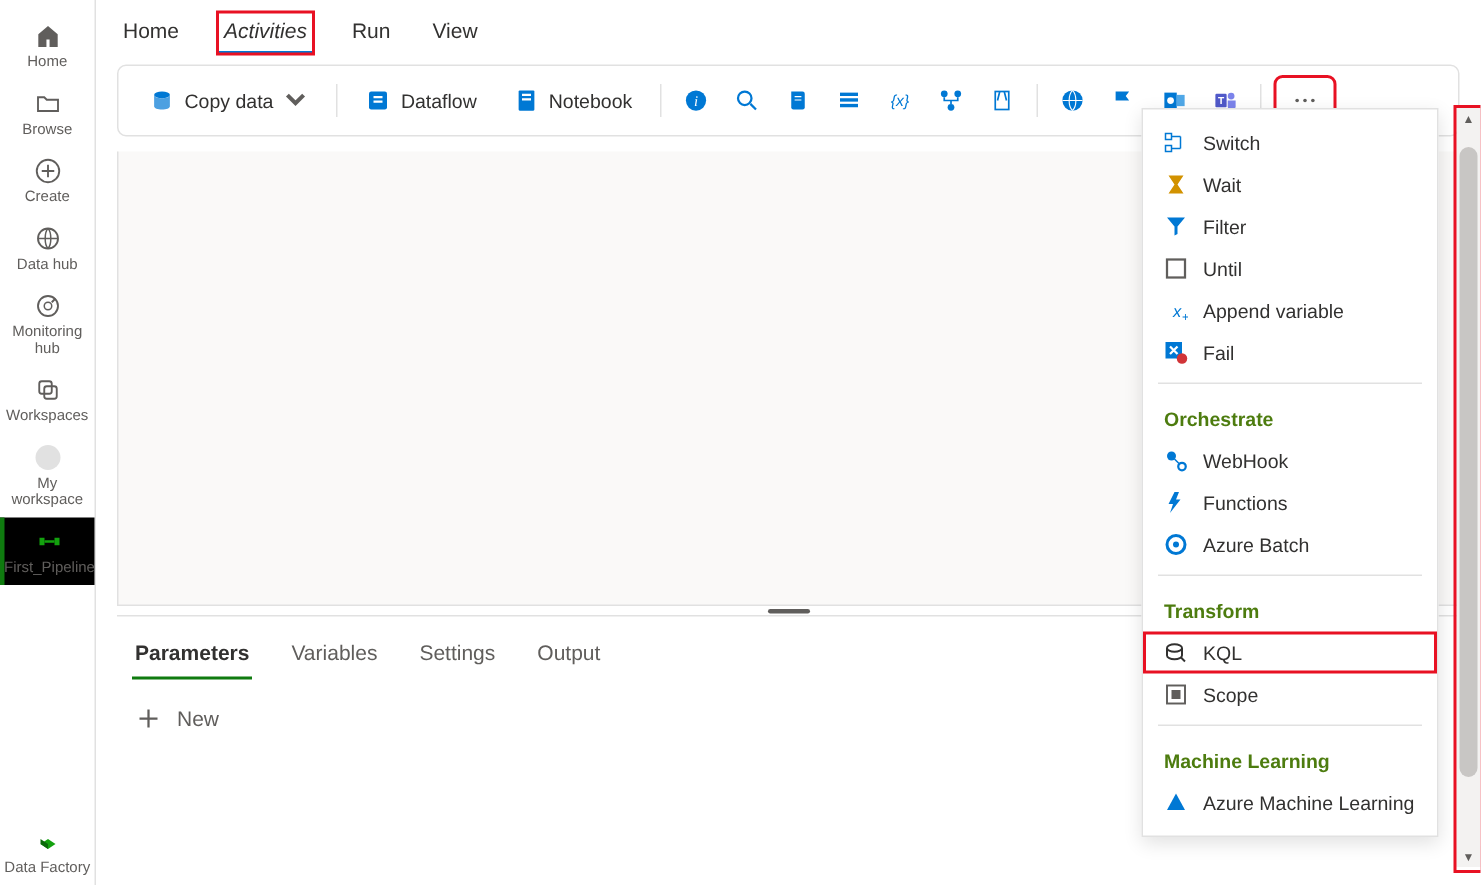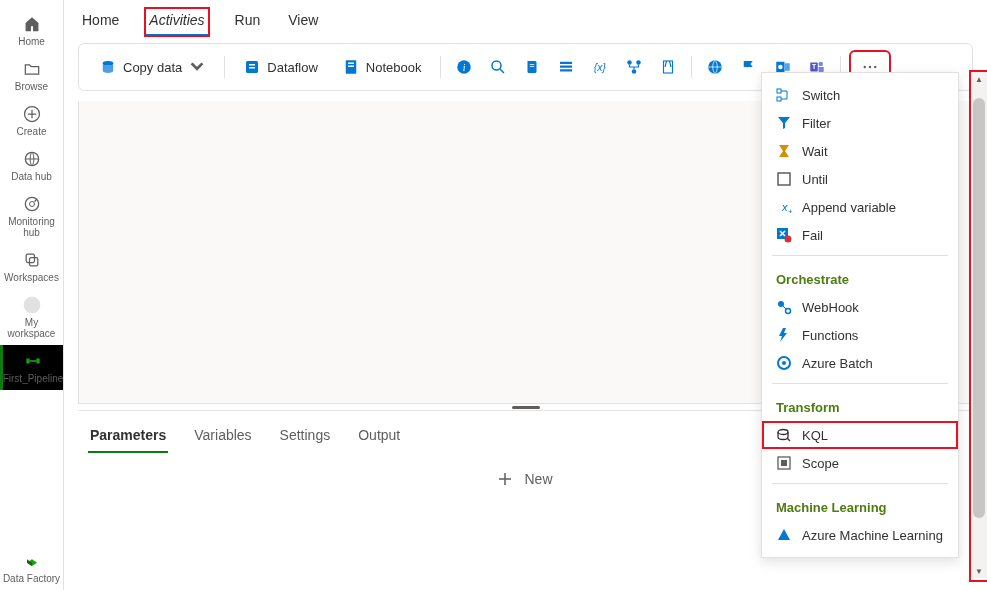--- a/index.html
+++ b/index.html
@@ -34,21 +34,21 @@
     .more-btn { outline: 2px solid #e81123; padding: 6px 10px; }
     
     
     .canvas { flex: 1; background: #faf9f8; margin: 10px 14px 0 14px; border: 1px solid #e1e1e1; border-top: none; }
     
     
     .drag-handle { height: 6px; display: flex; justify-content: center; align-items: center; cursor: row-resize; }
     .drag-handle div { width: 28px; height: 3px; background: #605e5c; border-radius: 2px; }
     
     
-    .bottom-panel { margin: 0 14px; border-top: 1px solid #e1e1e1; padding-top: 4px; flex: 0 0 auto; height: 180px; text-align: center;}
+    .bottom-panel { margin: 0 14px; border-top: 1px solid #e1e1e1; padding-top: 4px; flex: 0 0 auto; height: 180px;}
     .bottom-tabs { display: flex; gap: 24px; padding: 8px 10px 0; }
     .bottom-tab { padding: 4px 2px 8px; cursor: pointer; font-size: 14px; color: #605e5c; }
     .bottom-tab.active { border-bottom: 2px solid #0f7b0f; color: #323130; font-weight: 600; }
     .new-row { padding: 18px 14px; }
     .new-btn { display: inline-flex; align-items: center; gap: 12px; cursor: pointer; color: #605e5c; font-size: 14px; }
     
     
     .dropdown { position: absolute; top: 72px; right: 28px; width: 198px; background: #fff; border: 1px solid #e1e1e1; box-shadow: 0 4px 12px rgba(0,0,0,.12); padding: 8px 0; z-index: 10; }
     .dd-item { display: flex; align-items: center; gap: 10px; padding: 6px 14px; cursor: pointer; font-size: 13px; }
     .dd-item svg { width: 16px; height: 16px; flex-shrink: 0; }
@@ -280,29 +280,29 @@
       <div class="dd-item">
           <svg viewBox="0 0 16 16">
             <rect x="1" y="2" width="4" height="4" fill="none" stroke="#0078d4"></rect>
             <rect x="1" y="10" width="4" height="4" fill="none" stroke="#0078d4"></rect>
             <path stroke="#0078d4" d="M5 4h6M5 12h6M11 4v8"></path>
           </svg>
           <span>Switch</span>
         </div>
       <div class="dd-item">
           <svg viewBox="0 0 16 16">
+            <path fill="#d29200" d="M3 2h10l-4 6 4 6H3l4-6-4-6z"></path>
+          </svg>
+          <span>Wait</span>
+        </div>
+      <div class="dd-item">
+          <svg viewBox="0 0 16 16">
             <path fill="#0078d4" d="M2 2h12l-5 6v5l-2 1V8L2 2z"></path>
           </svg>
           <span>Filter</span>
-        </div>
-      <div class="dd-item">
-          <svg viewBox="0 0 16 16">
-            <path fill="#d29200" d="M3 2h10l-4 6 4 6H3l4-6-4-6z"></path>
-          </svg>
-          <span>Wait</span>
         </div>
       <div class="dd-item">
           <svg viewBox="0 0 16 16">
             <rect x="2" y="2" width="12" height="12" fill="none" stroke="#605e5c" stroke-width="1.5"></rect>
           </svg>
           <span>Until</span>
         </div>
       <div class="dd-item">
           <svg viewBox="0 0 16 16">
             <text x="6" y="12" font-size="11" fill="#0078d4" font-style="italic">x</text>

